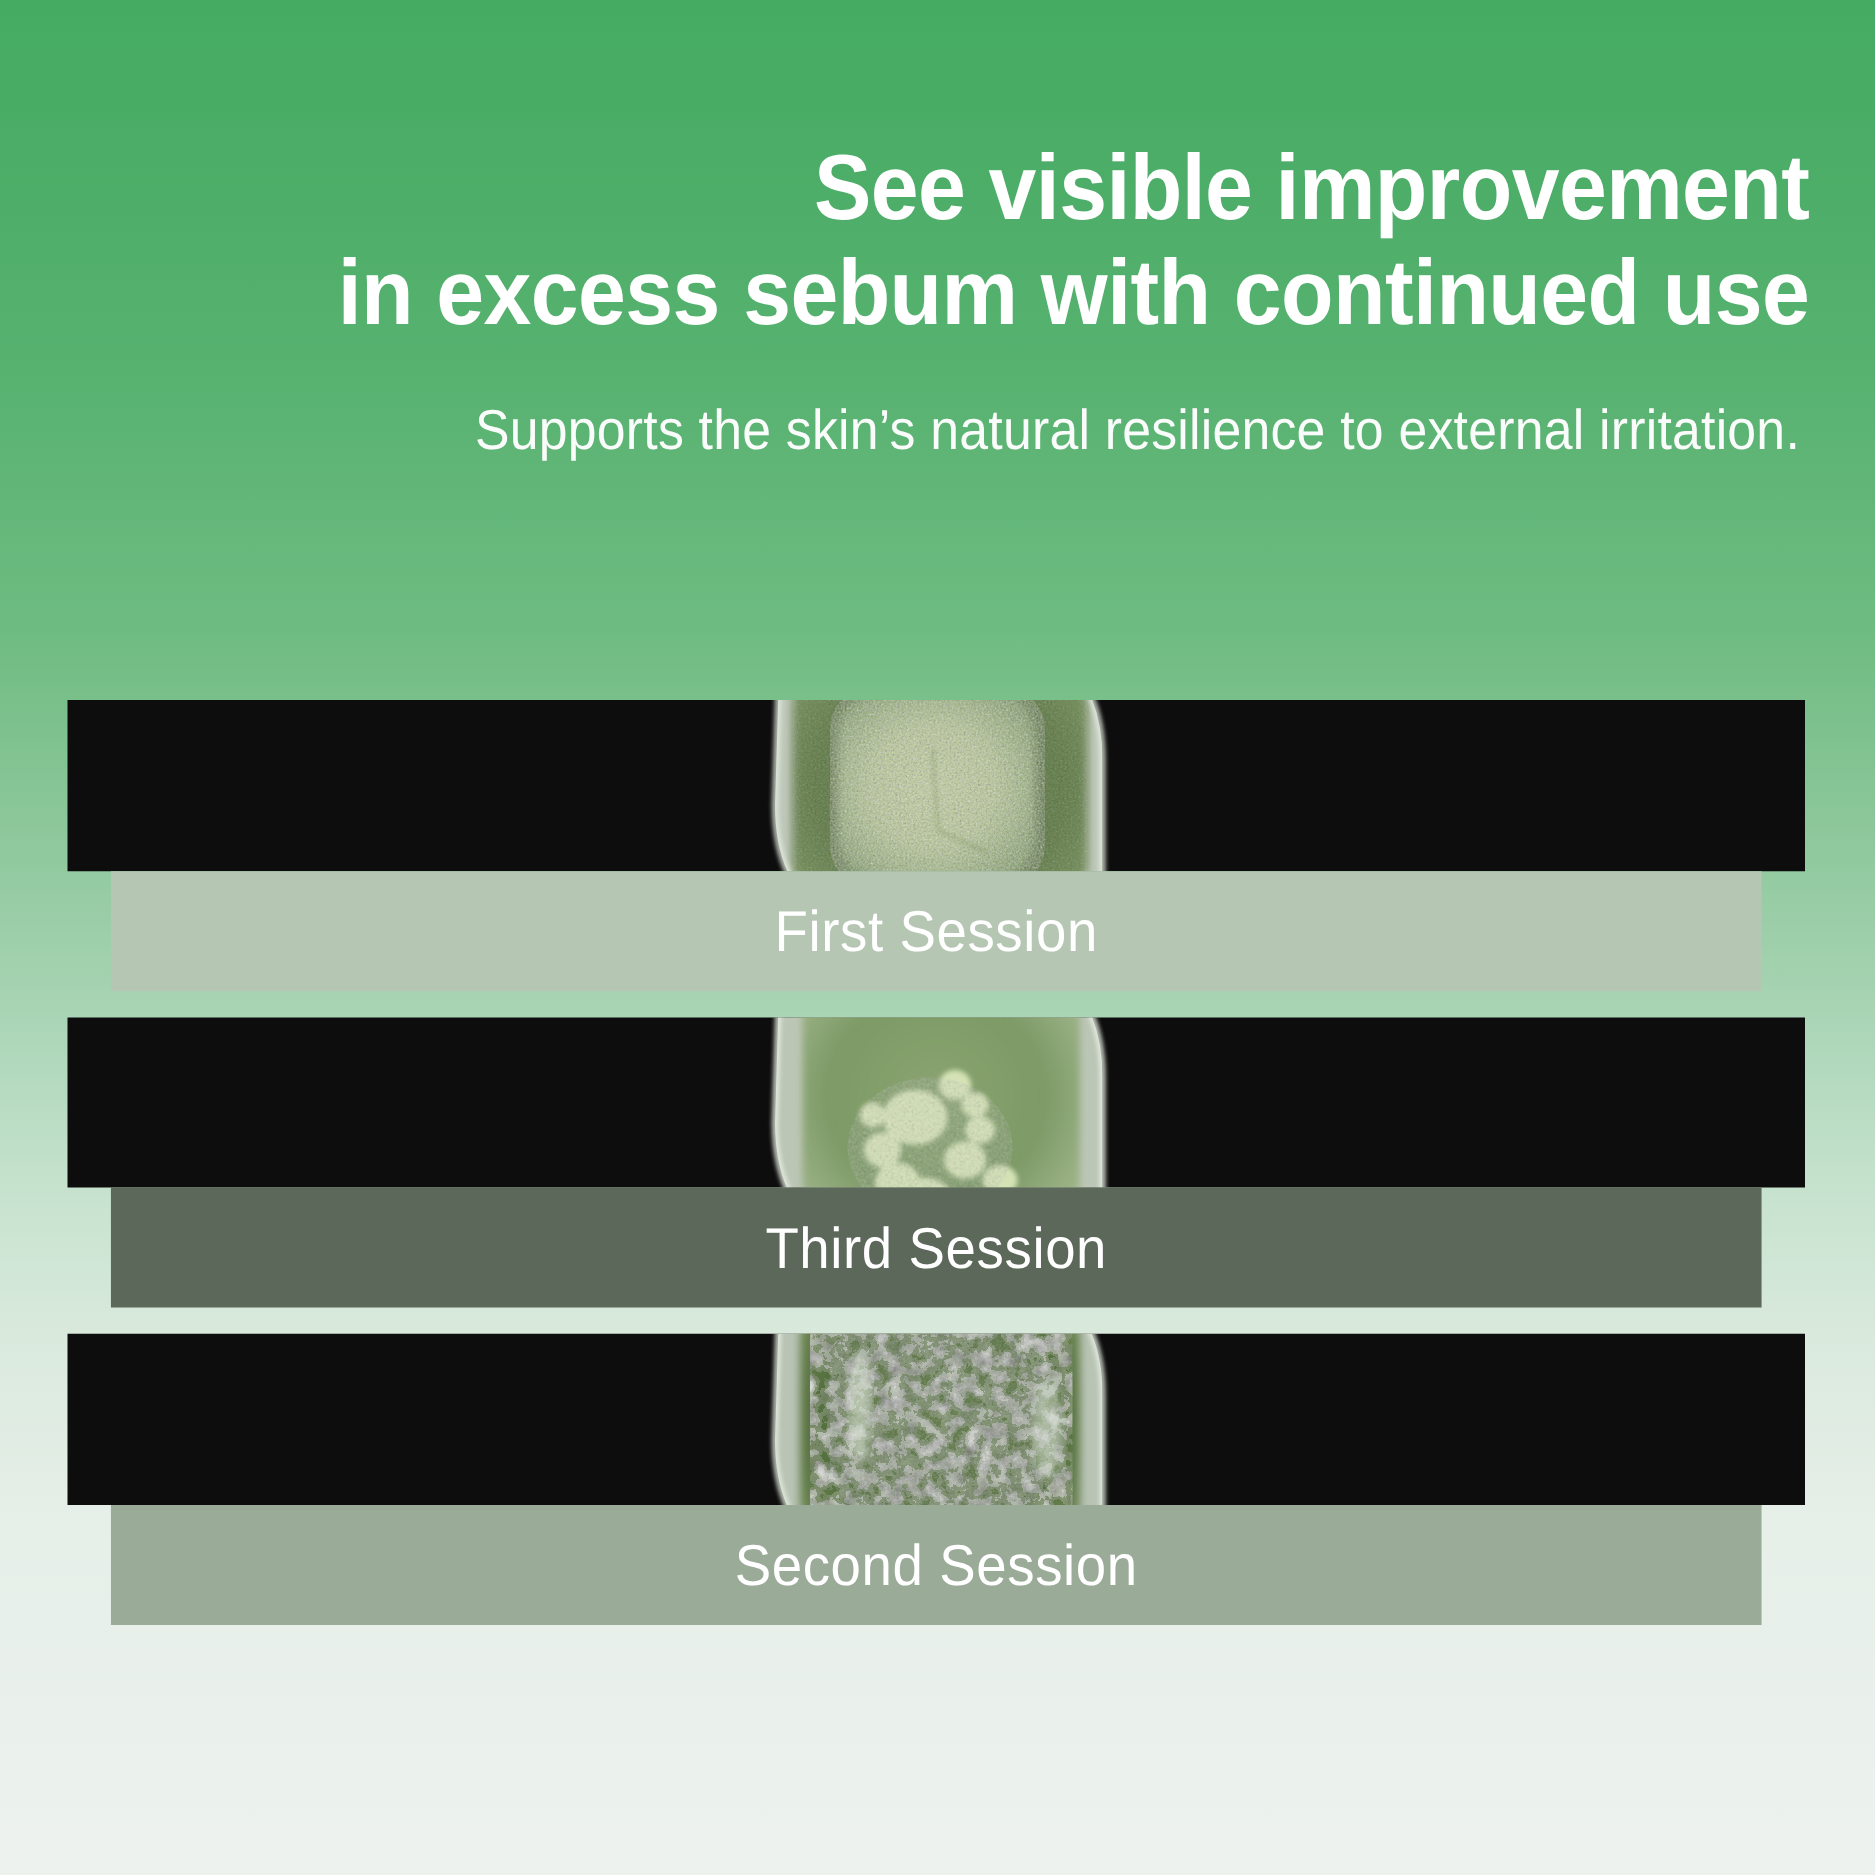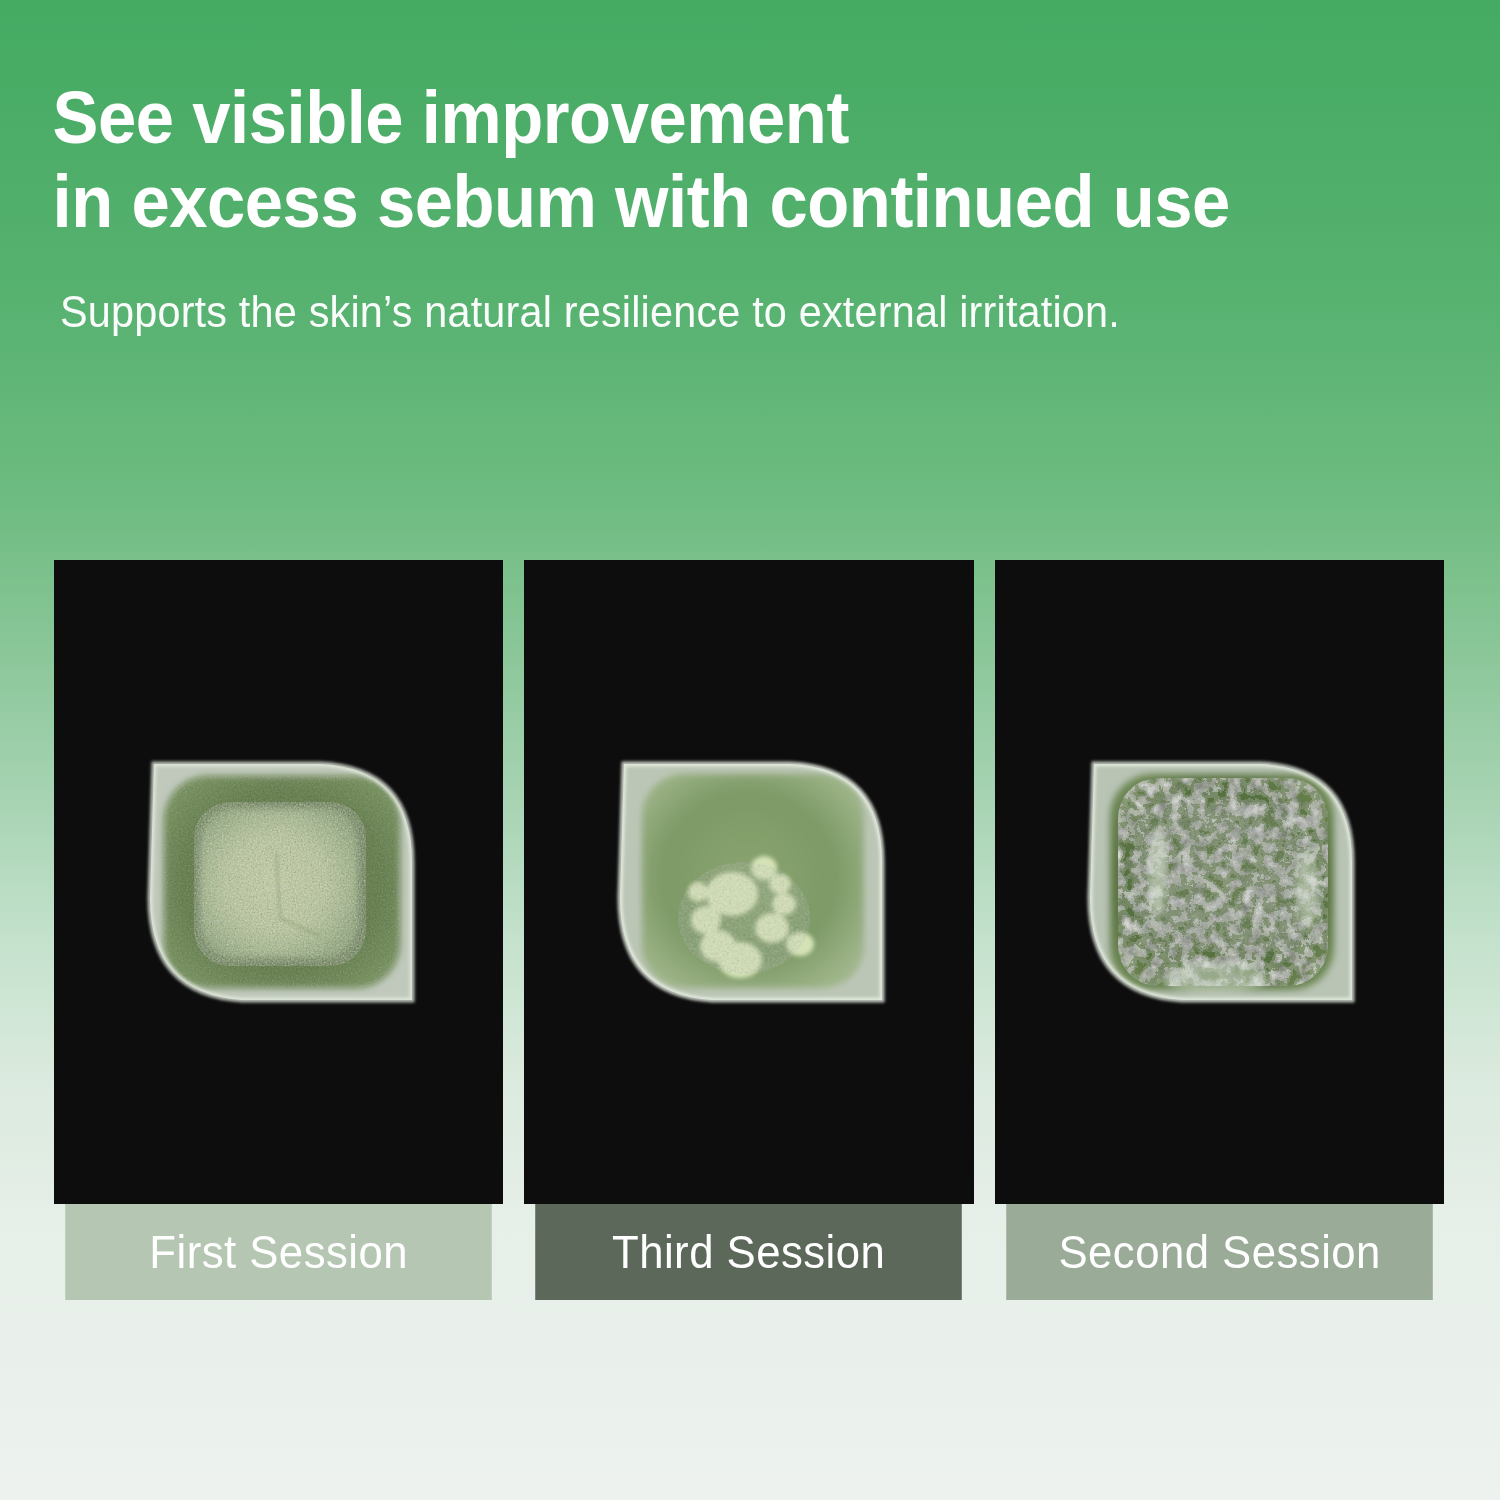--- a/index.html
+++ b/index.html
@@ -29,22 +29,22 @@
     );
     position: relative;
   }
 
   
   .header {
     position: absolute;
     top: 0;
     left: 0;
     width: 1500px;
-    padding-top: 76px;
-    text-align: left;
+    padding-top: 108px;
+    text-align: right;
   }
 
   .headline {
     color: #ffffff;
     font-family: "Liberation Sans Narrow", "Liberation Sans", sans-serif;
     font-weight: bold;
     font-size: 74px;
     line-height: 84px;
     letter-spacing: -0.5px;
     transform: scaleX(0.93);
@@ -70,20 +70,21 @@
 
   
   .panel-row {
     position: absolute;
     top: 560px;
     left: 54px;
     width: 1390px;
     height: 740px;
     display: flex;
     gap: 21px;
+    flex-direction: column;
   }
 
   .panel {
     flex: 1 1 0;
     display: flex;
     flex-direction: column;
     position: relative;
   }
 
   .sample-stage {

